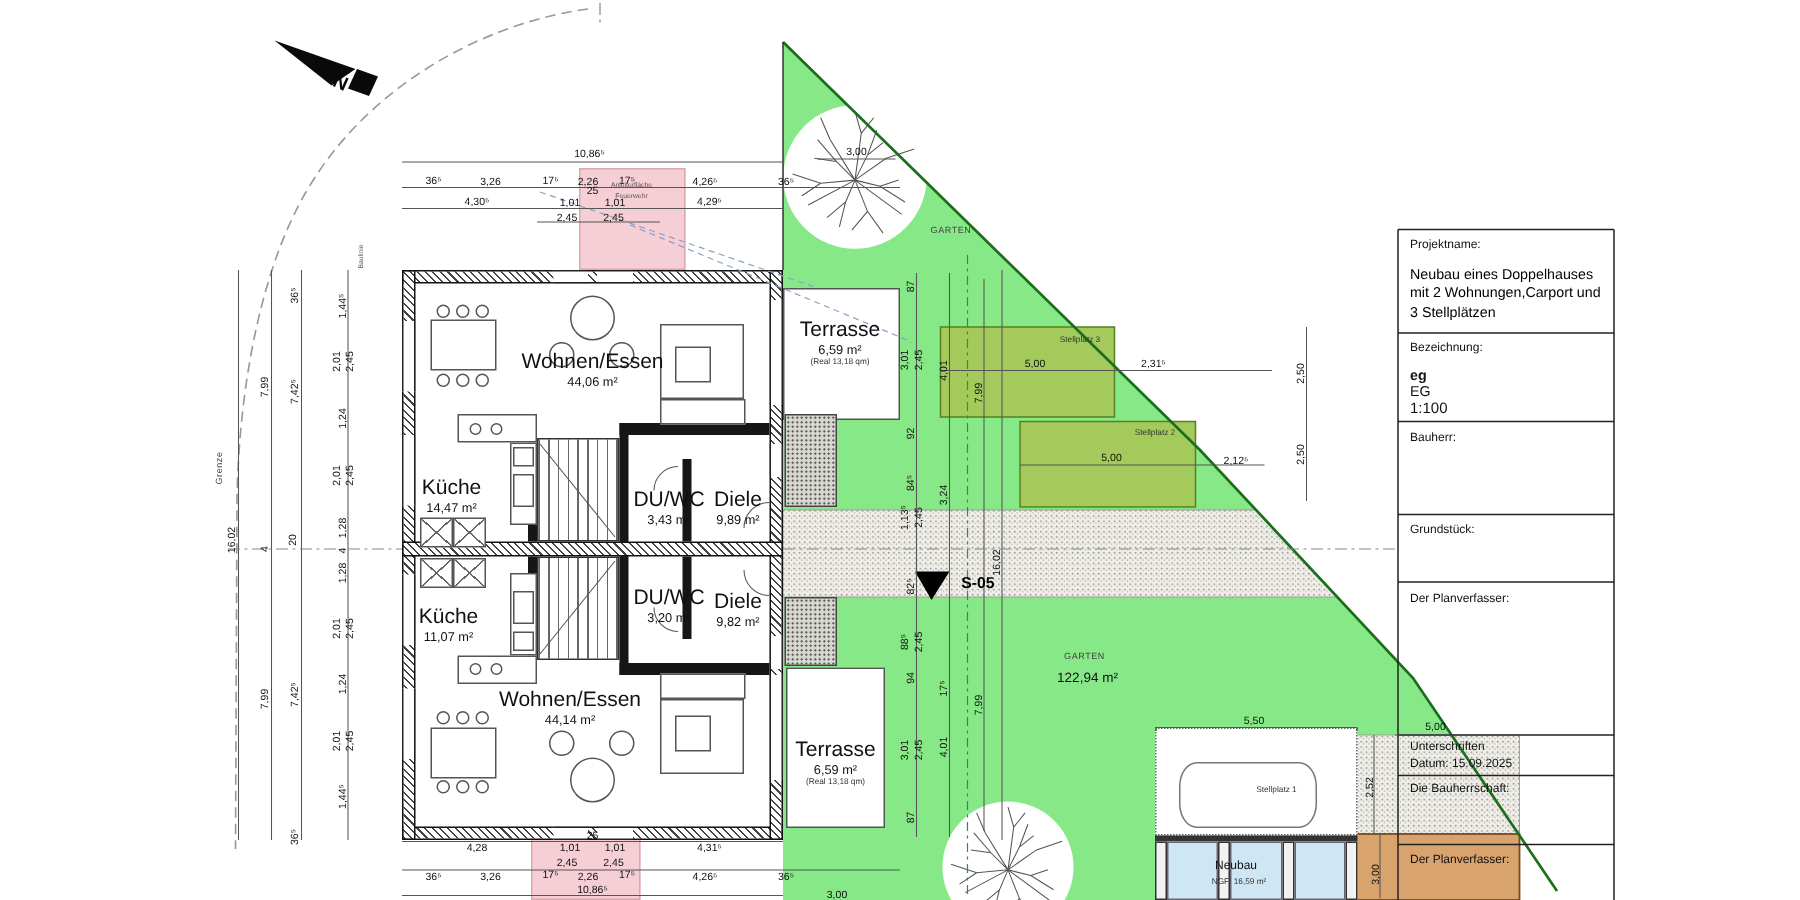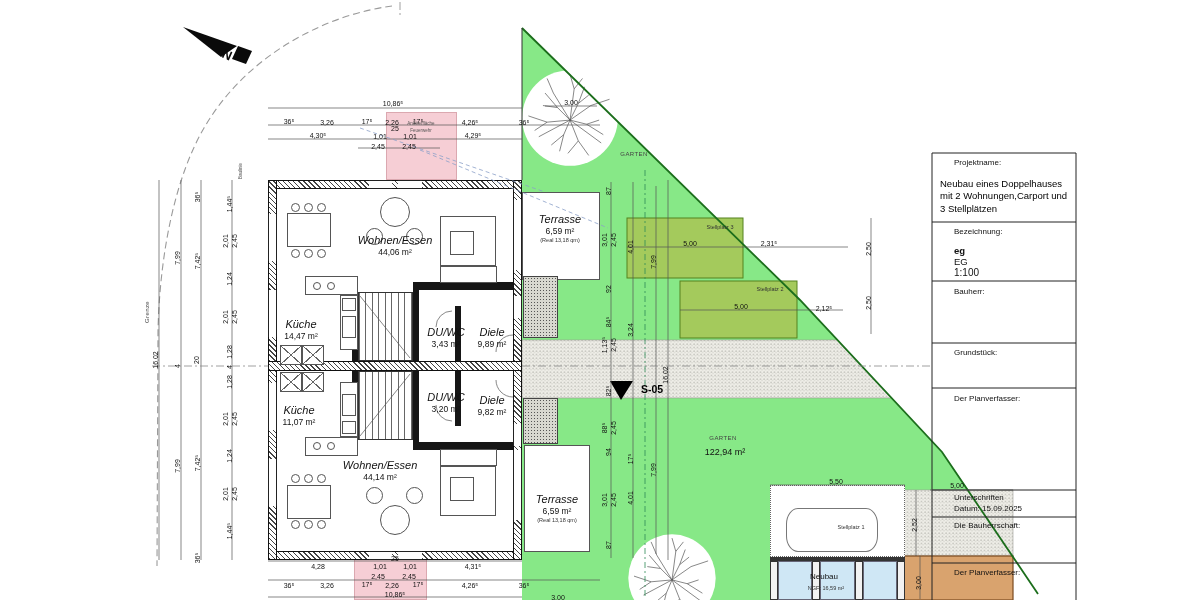--- a/index.html
+++ b/index.html
@@ -32,25 +32,25 @@
   .dim.r{transform:translate(-50%,-50%) rotate(-90deg);}
   .slab{position:absolute;line-height:1;white-space:nowrap;transform:translate(-50%,-50%);}
   .slab.r{transform:translate(-50%,-50%) rotate(-90deg);}
   .t-nano{font-size:4.5px;color:#555;text-align:center;}
   .t-micro{font-size:5.5px;color:#333;}
   .t-tiny{font-size:6px;color:#444;letter-spacing:.4px;}
   .t-small{font-size:8px;color:#111;}
   .t-area{font-size:9px;color:#111;}
   .t-section{font-size:10.5px;font-weight:bold;color:#000;}
   .room{position:absolute;transform:translate(-50%,-50%);text-align:center;line-height:1.3;white-space:nowrap;}
-  .room .n{font-size:11px;color:#111;font-style:italic;}
+  .room .n{font-size:14px;color:#111;}
   .room .a{font-size:8.5px;color:#111;}
   .room .rr{font-size:5.5px;color:#333;}
   
-  .tb{position:absolute;font-size:8px;color:#111;white-space:nowrap;margin-left:14px;}
+  .tb{position:absolute;font-size:8px;color:#111;white-space:nowrap;}
   .tb-big{position:absolute;font-size:9.5px;color:#000;line-height:1.3;width:132px;white-space:normal;}
   .tb-bold{font-weight:bold;}
   
   line,polyline,path{vector-effect:non-scaling-stroke;}
   .dl{stroke:#555;stroke-width:.7;}
   .tbl{stroke:#222;stroke-width:1;}
   .dd{stroke:#888;stroke-width:.8;stroke-dasharray:8 3 2 3;}
   .teal{stroke:#2e8b57;stroke-width:.8;stroke-dasharray:6 3 2 3;}
   .blu{stroke:#8aa0c8;stroke-width:.8;stroke-dasharray:4 3;}
   .thin{stroke:#555;stroke-width:.7;fill:none;}

